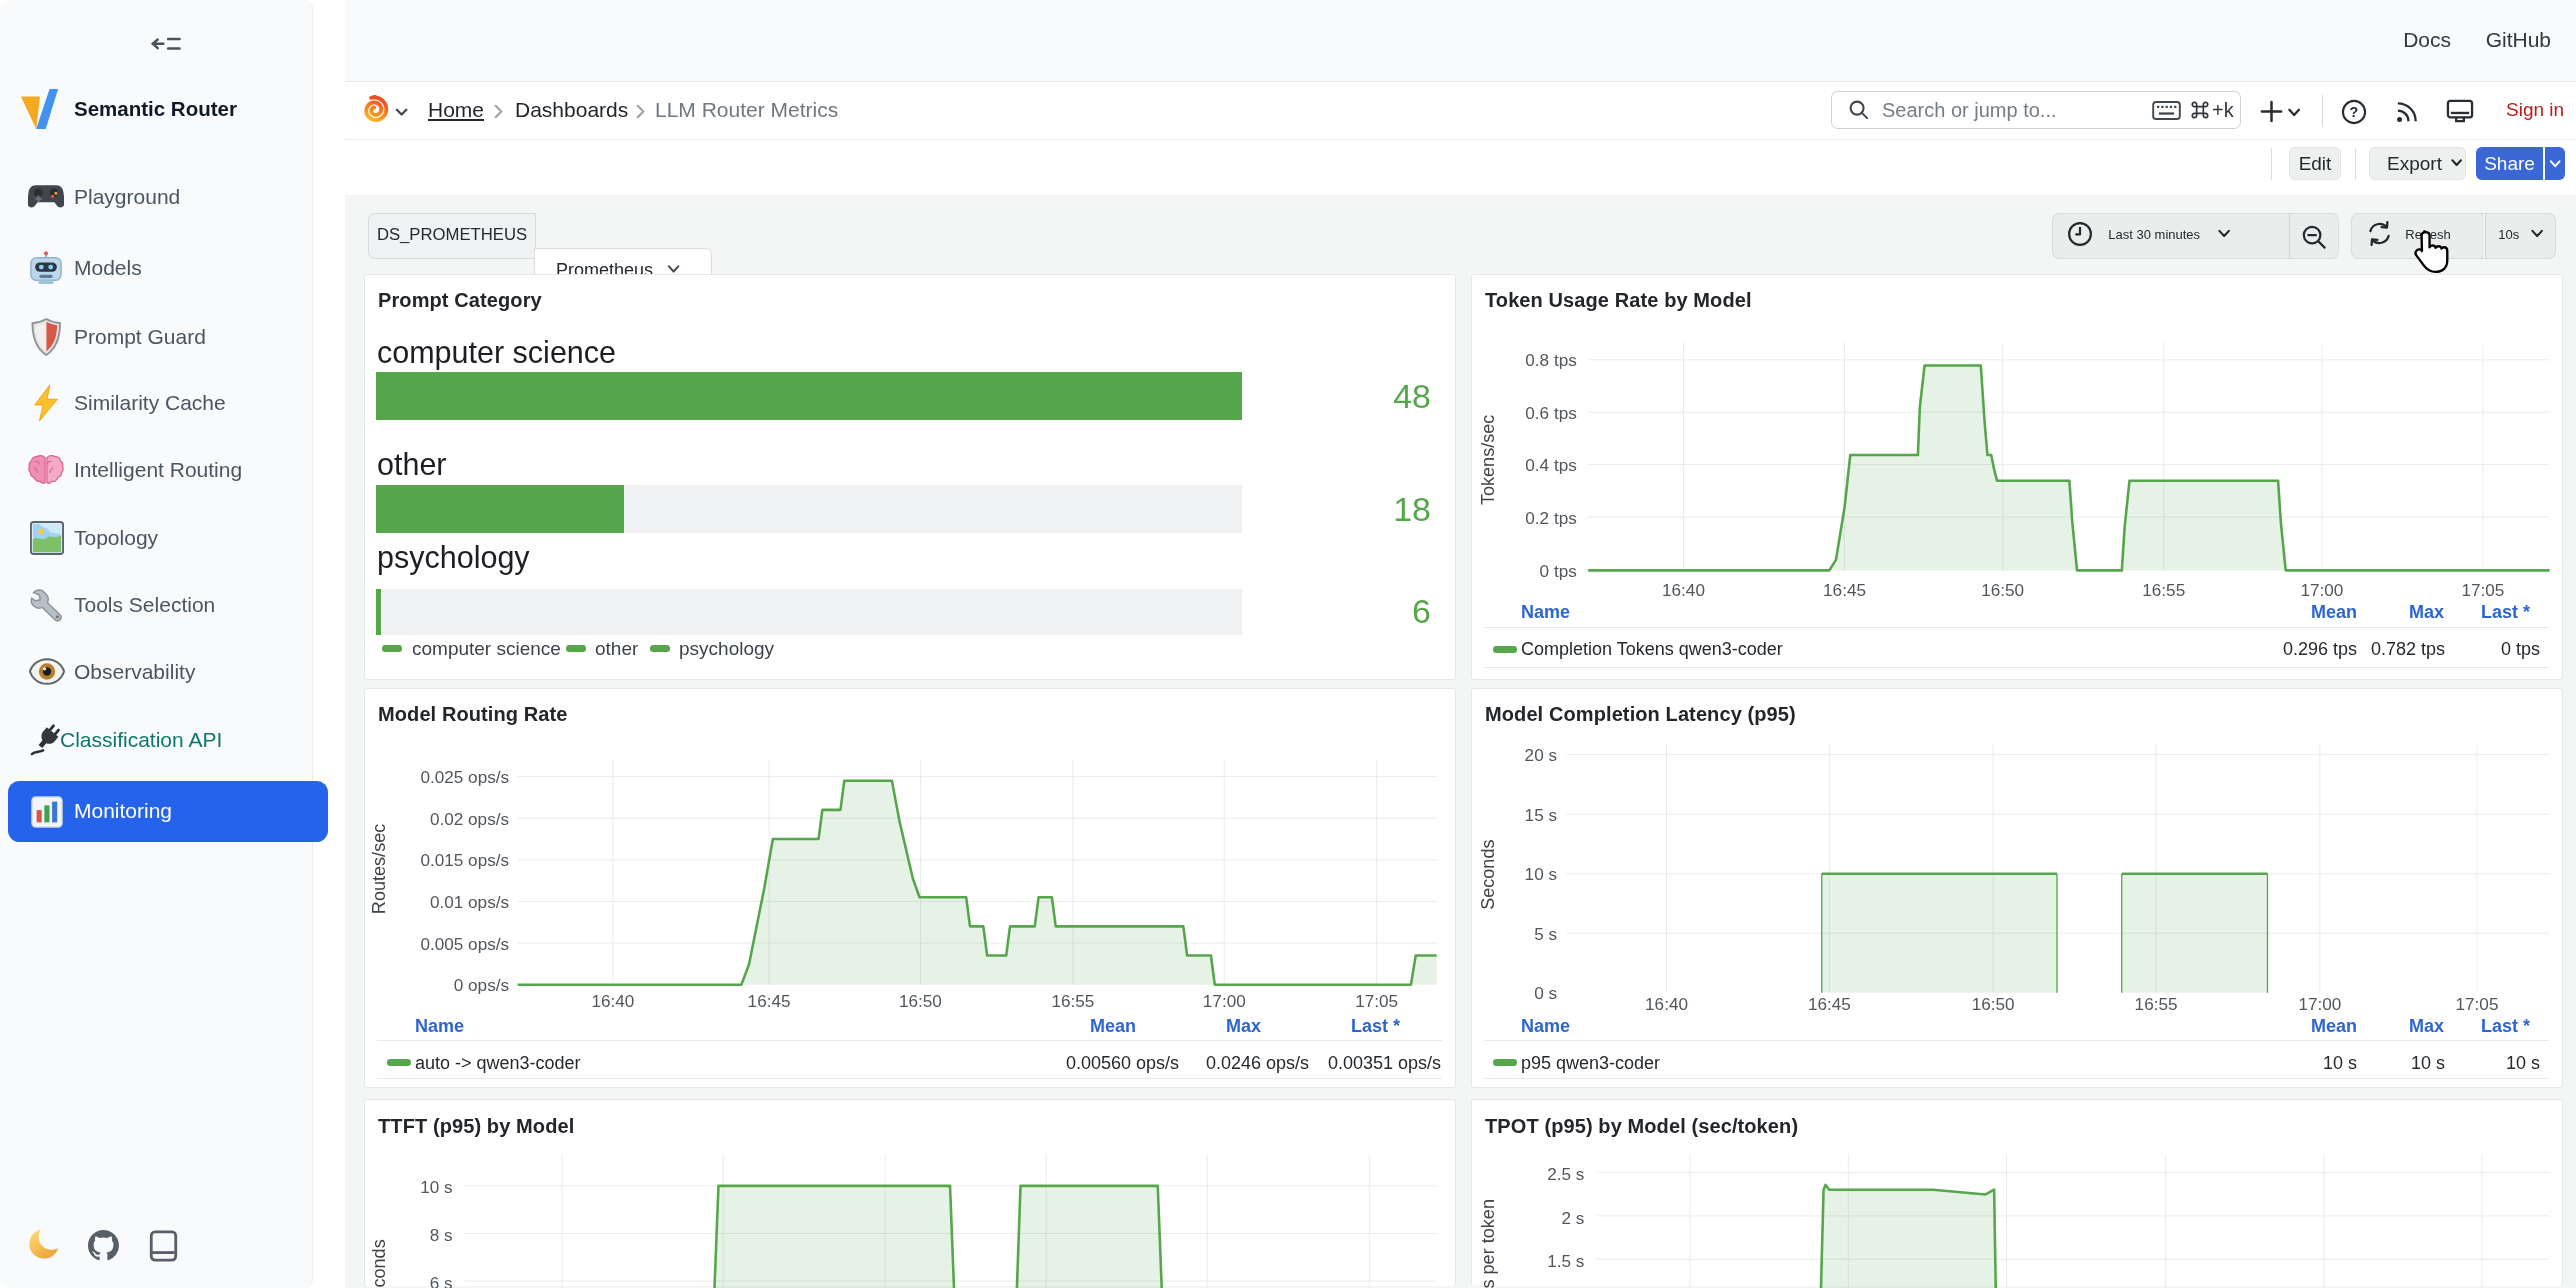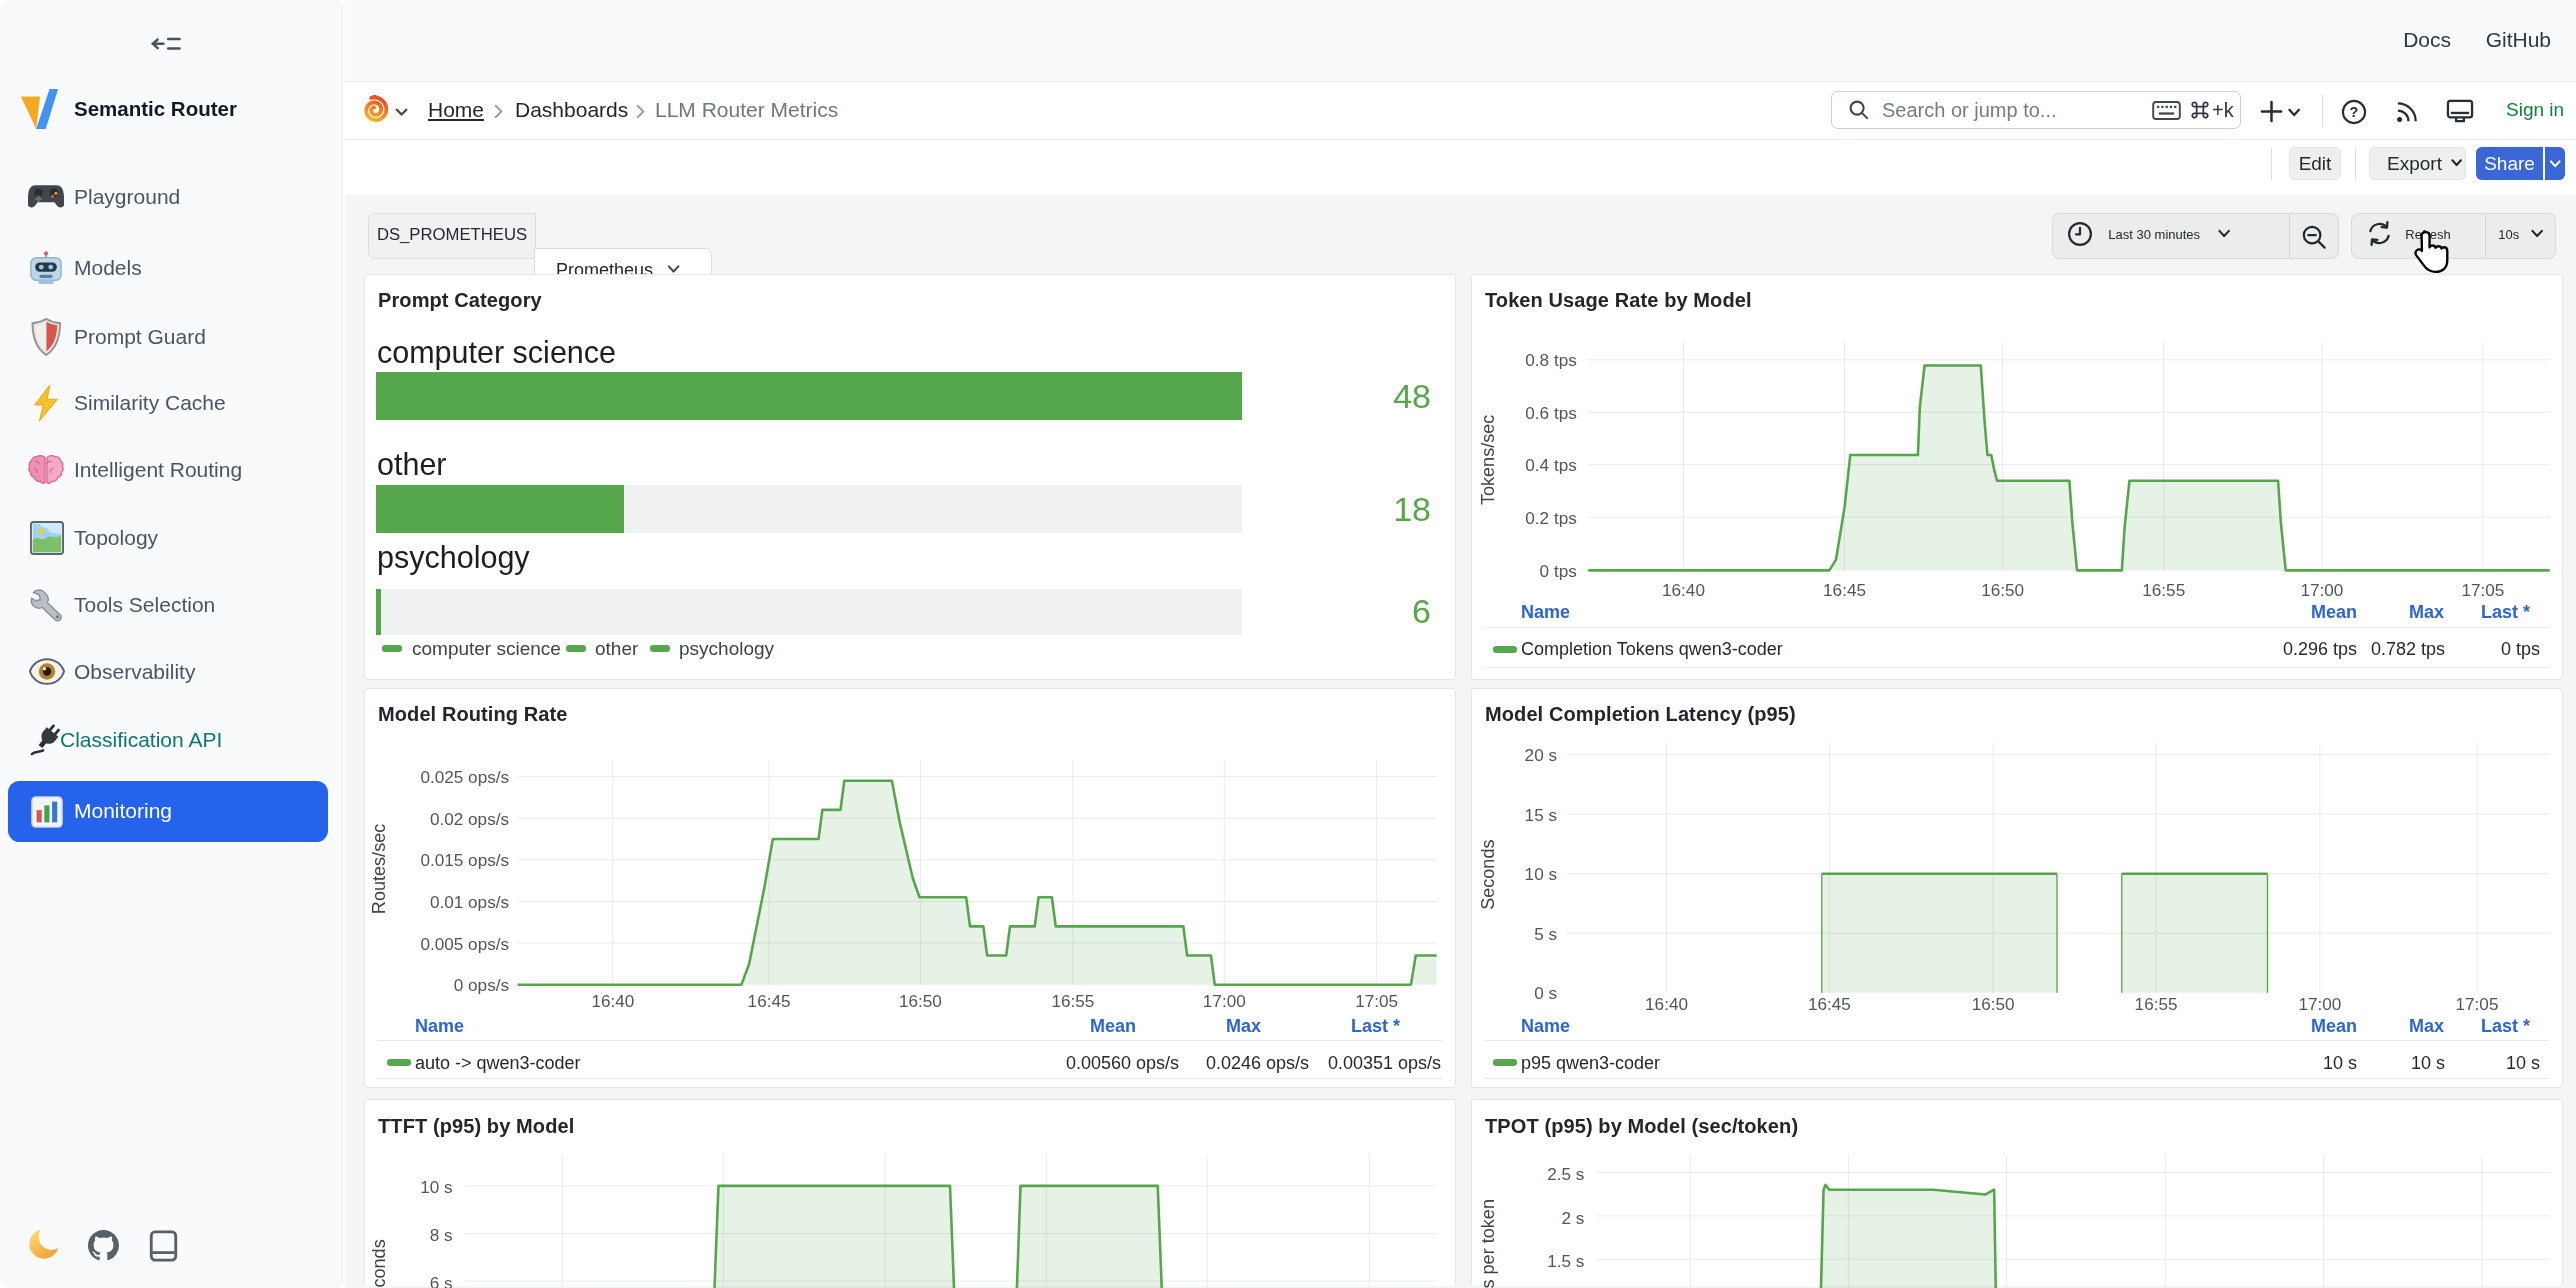--- a/index.html
+++ b/index.html
@@ -13,21 +13,21 @@
 .grid { stroke:#e9eaeb; stroke-width:1; }
 .lhead { position:absolute; color:#2e66d0; font-size:18px; font-weight:700; height:21px; line-height:21px; }
 .lval { position:absolute; color:#24292e; font-size:18px; text-align:right; height:21px; line-height:21px; white-space:nowrap; }
 .lline { position:absolute; height:1px; background:#e8e9ea; }
 .dash { position:absolute; width:24px; height:6.7px; border-radius:3.3px; background:#56a64b; }
 .gbtn { position:absolute; background:#ebecec; border:1.9px solid #d8dbdc; color:#24292e; font-size:13px; font-weight:500; text-align:center; white-space:nowrap; }
 </style>
 </head>
 <body>
 
-<div class="abs" id="sidebar" style="left:0;top:0;width:343px;height:1288px;background:#f8fafc;border-right:1.9px solid #e8ecef;border-radius:9px;">
+<div class="abs" id="sidebar" style="left:0;top:0;width:313px;height:1288px;background:#f8fafc;border-right:1.9px solid #e8ecef;border-radius:9px;">
 
   <svg class="abs" style="left:151px;top:36px;" width="30.5" height="27" viewBox="0 0 32 28">
     <g stroke="#49525b" stroke-width="2.6" stroke-linecap="round" fill="none">
       <line x1="2" y1="8" x2="13" y2="8"></line>
       <polyline points="7,3.5 2,8 7,12.5"></polyline>
       <line x1="18" y1="3" x2="30" y2="3"></line>
       <line x1="18" y1="13" x2="30" y2="13"></line>
     </g>
   </svg>
 
@@ -219,21 +219,21 @@
       <path d="M4 12 a11 11 0 0 1 11 11"></path>
       <path d="M4 4.5 a18.5 18.5 0 0 1 18.5 18.5"></path>
     </g>
     <circle cx="5.8" cy="21.2" r="2.6" fill="#272d33"></circle>
   </svg>
 <svg class="abs" style="left:2446px;top:98px;" width="28" height="27" viewBox="0 0 29 28">
     <rect x="2" y="3" width="25" height="17" rx="2.5" fill="none" stroke="#272d33" stroke-width="2.4"></rect>
     <line x1="5" y1="15.5" x2="24" y2="15.5" stroke="#272d33" stroke-width="2.4"></line>
     <path d="M10.5 20 v4 h8 v-4" fill="none" stroke="#272d33" stroke-width="2.4"></path>
   </svg>
-<div class="abs" style="left:2506px;top:82px;height:58px;line-height:56px;font-size:19px;font-weight:500;color:#15803d;">Sign in</div>
+<div class="abs" style="left:2506px;top:82px;height:58px;line-height:56px;font-size:19px;font-weight:500;color:#b91c1c;">Sign in</div>
 
 <div class="abs" style="left:345px;top:140px;width:2231px;height:55px;background:#fff;"></div>
 <div class="abs" style="left:2271px;top:148px;width:1px;height:32px;background:#d9dde0;"></div>
 <div class="abs" style="left:2289px;top:147px;width:52px;height:33px;background:#eef0f0;border:1px solid #e1e4e5;border-radius:5.7px;line-height:31px;text-align:center;font-size:19px;font-weight:500;color:#24292e;">Edit</div>
 <div class="abs" style="left:2355px;top:148px;width:1px;height:32px;background:#d9dde0;"></div>
 <div class="abs" style="left:2369px;top:147px;width:97px;height:33px;background:#eef0f0;border:1px solid #e1e4e5;border-radius:5.7px;line-height:31px;font-size:19px;font-weight:500;color:#24292e;"><span style="margin-left:17px;">Export</span><svg style="margin-left:7.6px;vertical-align:middle;margin-top:-3.8px;" width="13.3" height="11.4" viewBox="0 0 14 12">
       <polyline points="2.5,3.5 7,8.5 11.5,3.5" stroke="#24292e" stroke-width="2.2" fill="none" stroke-linecap="round" stroke-linejoin="round"></polyline>
     </svg></div>
 <div class="abs" style="left:2476px;top:147px;width:67px;height:33px;background:#3a66d6;border-radius:5.7px 0 0 5.7px;line-height:33px;text-align:center;font-size:19px;font-weight:500;color:#fff;">Share</div>
 <div class="abs" style="left:2545px;top:147px;width:20px;height:33px;background:#3a66d6;border-radius:0 5.7px 5.7px 0;text-align:center;"><svg style="margin-top:12.4px;" width="12.4" height="10.5" viewBox="0 0 13 11">

